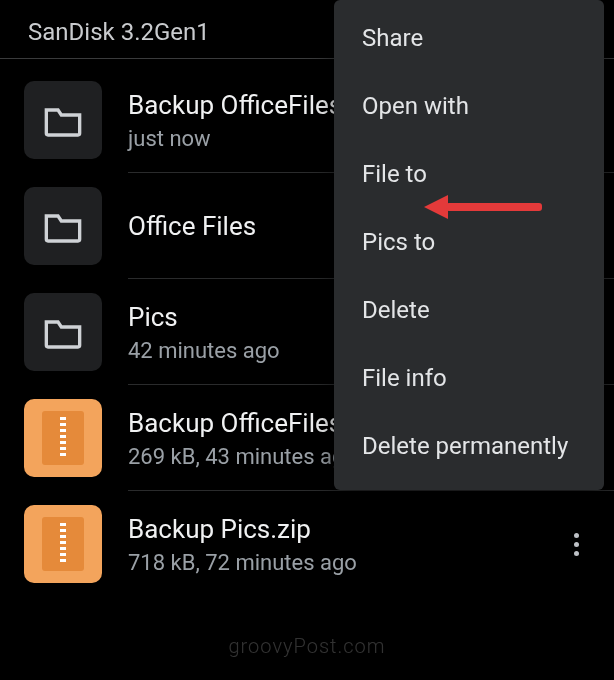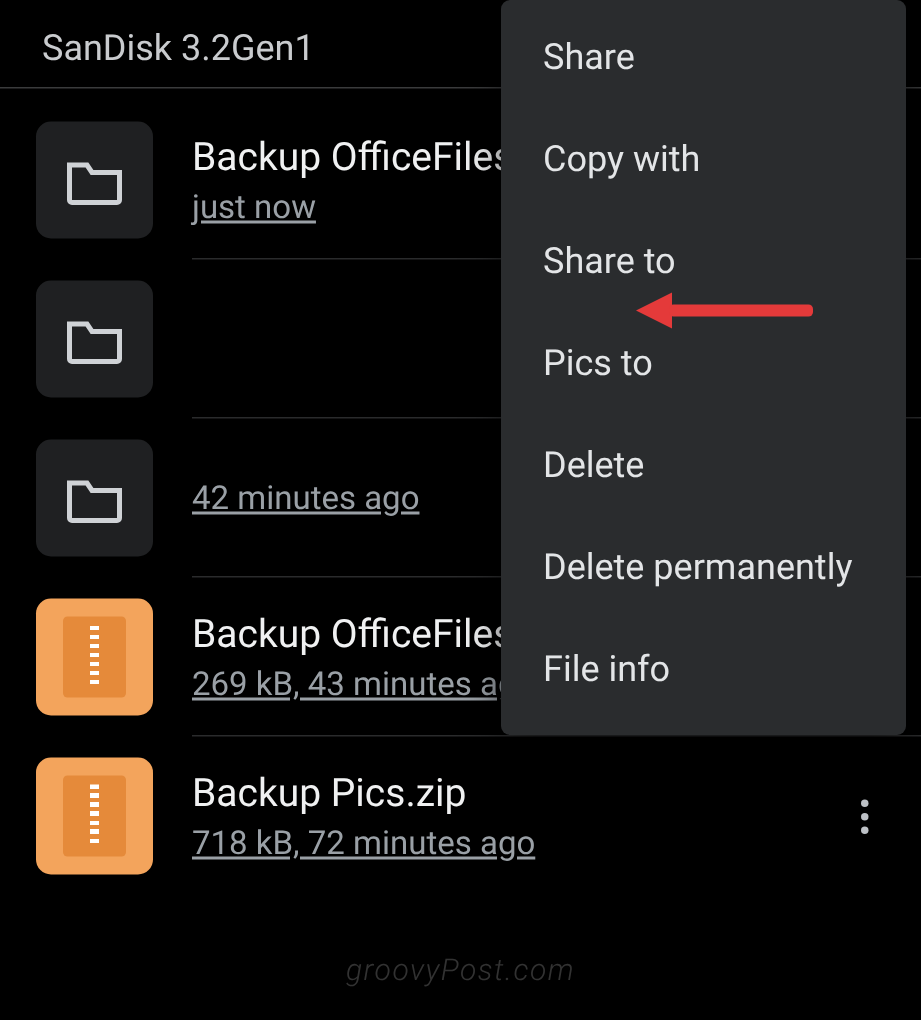--- a/index.html
+++ b/index.html
@@ -65,21 +65,20 @@
     .file-name {
       font-size: 26px;
       color: #f0f1f2;
       white-space: nowrap;
       overflow: hidden;
     }
     .file-sub {
       font-size: 22px;
       color: #9aa0a6;
       white-space: nowrap;
-      text-decoration: underline;
     }
     .overflow-btn {
       margin-left: auto;
       width: 40px; height: 40px;
       display:flex; align-items:center; justify-content:center;
       color:#bdc1c6;
       font-size: 28px;
       letter-spacing: 0;
     }
     .dots { display:flex; flex-direction:column; gap:4px; }
@@ -127,21 +126,20 @@
     }
     .watermark{
       position:absolute;
       left:50%; bottom:22px;
       transform:translateX(-50%);
       font-size:20px;
       color:rgba(200,200,200,0.25);
       letter-spacing:1px;
       font-weight:300;
       z-index:5;
-      font-style:italic;
     }
   </style>
 </head>
 <body>
 
 <div class="header">SanDisk 3.2Gen1</div>
 <div class="header-divider"></div>
 
 <div class="file-list">
 
@@ -158,31 +156,33 @@
     <div class="row-divider"></div>
   </div>
 
   <div class="file-row">
     <div class="thumb">
       <svg width="40" height="34" viewBox="0 0 24 20">
           <path fill="none" stroke="#cfd2d6" stroke-width="2" d="M2 4h7l2 3h11v11a1 1 0 0 1-1 1H3a1 1 0 0 1-1-1V4z"></path>
         </svg>
     </div>
     <div class="file-meta">
+      <div class="file-name">Office Files</div>
     </div>
     <div class="row-divider"></div>
   </div>
 
   <div class="file-row">
     <div class="thumb">
       <svg width="40" height="34" viewBox="0 0 24 20">
           <path fill="none" stroke="#cfd2d6" stroke-width="2" d="M2 4h7l2 3h11v11a1 1 0 0 1-1 1H3a1 1 0 0 1-1-1V4z"></path>
         </svg>
     </div>
     <div class="file-meta">
+      <div class="file-name">Pics</div>
       <div class="file-sub">42 minutes ago</div>
     </div>
     <div class="row-divider"></div>
   </div>
 
   <div class="file-row">
     <div class="thumb zip-thumb">
       <div class="zip-inner"></div>
     </div>
     <div class="file-meta">
@@ -206,26 +206,26 @@
           <span></span>
           <span></span>
         </div>
     </div>
   </div>
 
 </div>
 
 <div class="menu">
   <div class="menu-item">Share</div>
-  <div class="menu-item">Copy with</div>
-  <div class="menu-item">Share to</div>
+  <div class="menu-item">Open with</div>
+  <div class="menu-item">File to</div>
   <div class="menu-item">Pics to</div>
   <div class="menu-item">Delete</div>
+  <div class="menu-item">File info</div>
   <div class="menu-item">Delete permanently</div>
-  <div class="menu-item">File info</div>
 </div>
 
 <div class="arrow">
   <div class="arrow-head"></div>
   <div class="arrow-line"></div>
 </div>
 
 <div class="watermark">groovyPost.com</div>
 
 </body></html>

